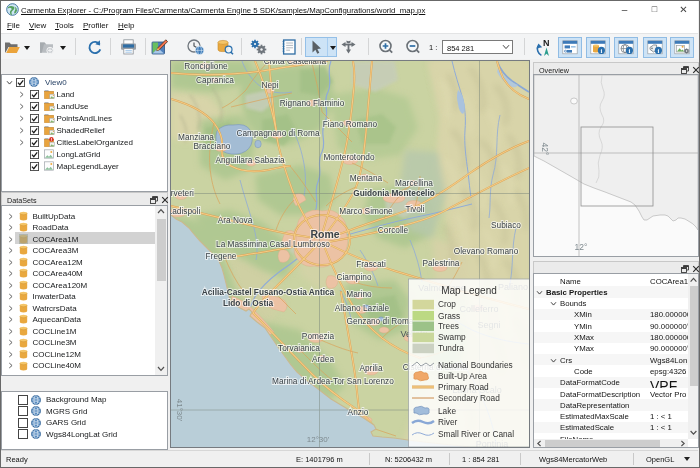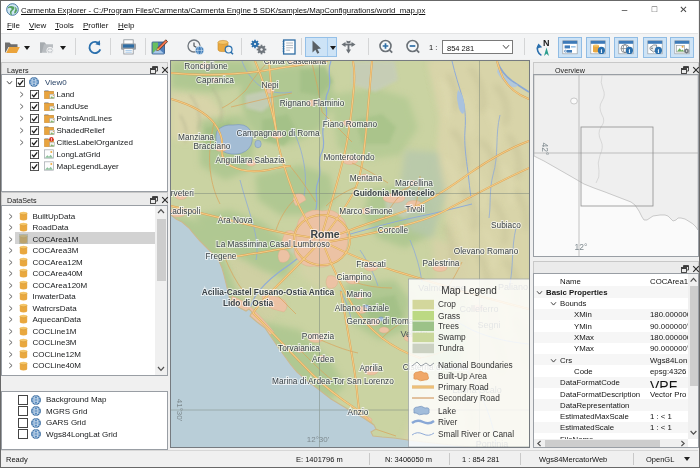--- a/index.html
+++ b/index.html
@@ -274,33 +274,20 @@
           <line x1="10.8" y1="9.2" x2="14.4" y2="12.8"></line>
           <line x1="14.4" y1="9.2" x2="10.8" y2="12.8"></line>
         </g>
       <circle cx="12.6" cy="11" r="1.9" fill="#6f767d"></circle>
         <circle cx="12.6" cy="11" r="0.7" fill="#fff"></circle>
       </svg>
     </div>
 
   <div class="abs" style="left:0;top:59px;width:170px;height:391px;background:#f0f0f0;"></div>
 
-  <div class="abs ptitle" style="left:1px;top:62px;width:167px;height:12px;">
-    <span class="abs" style="left:5px;top:2.5px;">Layers</span>
-    <svg class="abs" style="left:148px;top:2.5px" width="8" height="8" viewBox="0 0 8 8">
-        <g fill="none" stroke="#3a3a3a" stroke-width="0.9">
-          <path d="M2.5 4 L2.5 0.5 L7.5 0.5 L7.5 5 L5.5 5"></path>
-          <rect x="0.5" y="2.5" width="5" height="5"></rect>
-        </g>
-        <path d="M0.5 3.4 L5.5 3.4 M2.5 1.4 L7.5 1.4" stroke="#3a3a3a" stroke-width="1.1"></path>
-      </svg>
-    <svg class="abs" style="left:159px;top:2.5px" width="8" height="8" viewBox="0 0 8 8">
-        <path d="M1.2 1.2 L6.8 6.8 M6.8 1.2 L1.2 6.8" stroke="#2a2a2a" stroke-width="1.1"></path>
-      </svg>
-  </div>
   <div class="abs pbody" id="layers-body" style="left:1px;top:74px;width:167px;height:118px;">
       <svg class="abs" style="left:4px;top:4.0px" width="7" height="7">
         <use href="#chd"></use>
       </svg>
       <svg class="abs" style="left:14px;top:2.5px" width="9" height="9">
         <use href="#cbk"></use>
       </svg>
       <svg class="abs" style="left:26.5px;top:2.0px" width="10" height="10">
         <use href="#glb"></use>
       </svg>
@@ -823,21 +810,21 @@
         <text x="438" y="413.8" font-size="8.3" fill="#333">Lake</text>
         <path d="M 414,411 Q 413,407 418,407 Q 421,405 425,408 Q 430,407 429,411 Q 430,415 424,414 Q 419,416 416,413 Q 413,414 414,411 Z" fill="#a2bddb" stroke="#7593bb" stroke-width="0.7"></path>
         <text x="438" y="424.8" font-size="8.3" fill="#333">River</text>
         <path d="M 412,423 Q 417,419 423,422 Q 429,425 434,421" fill="none" stroke="#89a8d6" stroke-width="2.4"></path>
         <text x="438" y="436.8" font-size="8.3" fill="#333">Small River or Canal</text>
         <path d="M 412,435 Q 417,431 423,434 Q 429,437 434,433" fill="none" stroke="#8fabd8" stroke-width="1"></path>
       </svg>
     </div>
 
   <div class="abs ptitle" style="left:533px;top:62px;width:166px;height:12px;">
-    <span class="abs" style="left:5px;top:2.5px;margin-left:16px;">Overview</span>
+    <span class="abs" style="left:5px;top:2.5px;">Overview</span>
     <svg class="abs" style="left:147px;top:2.5px" width="8" height="8" viewBox="0 0 8 8">
         <g fill="none" stroke="#3a3a3a" stroke-width="0.9">
           <path d="M2.5 4 L2.5 0.5 L7.5 0.5 L7.5 5 L5.5 5"></path>
           <rect x="0.5" y="2.5" width="5" height="5"></rect>
         </g>
         <path d="M0.5 3.4 L5.5 3.4 M2.5 1.4 L7.5 1.4" stroke="#3a3a3a" stroke-width="1.1"></path>
       </svg>
     <svg class="abs" style="left:158px;top:2.5px" width="8" height="8" viewBox="0 0 8 8">
         <path d="M1.2 1.2 L6.8 6.8 M6.8 1.2 L1.2 6.8" stroke="#2a2a2a" stroke-width="1.1"></path>
       </svg>
@@ -932,21 +919,21 @@
 <div class="abs" style="left:11px;top:165.5px;width:115px;height:8px;background:#cdcdcd;"></div>
 <svg class="abs" style="left:144px;top:165" width="9" height="9">
         <path d="M3.4 2 L6.2 4.5 L3.4 7" fill="none" stroke="#505050" stroke-width="1.1"></path>
       </svg>
     </div>
 
   <div class="abs" style="left:0;top:450px;width:698px;height:17px;background:#f0f0f0;border-top:1px solid #d7d7d7;"></div>
   <div class="abs sitem" style="left:6px;top:455px;">Ready</div>
   <div class="abs sitem" style="left:296px;top:455px;">E: 1401796 m</div>
   <div class="abs ssep" style="left:369px;top:453px;"></div>
-  <div class="abs sitem" style="left:385px;top:455px;">N: 3406050 m</div>
+  <div class="abs sitem" style="left:385px;top:455px;">N: 5206432 m</div>
   <div class="abs ssep" style="left:449px;top:453px;"></div>
   <div class="abs sitem" style="left:462px;top:455px;">1 : 854 281</div>
   <div class="abs ssep" style="left:520px;top:453px;"></div>
   <div class="abs sitem" style="left:539px;top:455px;">Wgs84MercatorWeb</div>
   <div class="abs ssep" style="left:633px;top:453px;"></div>
   <div class="abs sitem" style="left:646px;top:455px;">OpenGL</div>
   <div class="abs" style="left:684px;top:457px;width:0;height:0;border-left:3.5px solid transparent;border-right:3.5px solid transparent;border-top:4px solid #222;"></div>
 
 <div class="abs" style="left:0;top:0;width:700px;height:468px;border:1px solid #686868;pointer-events:none;"></div>
 </div>

